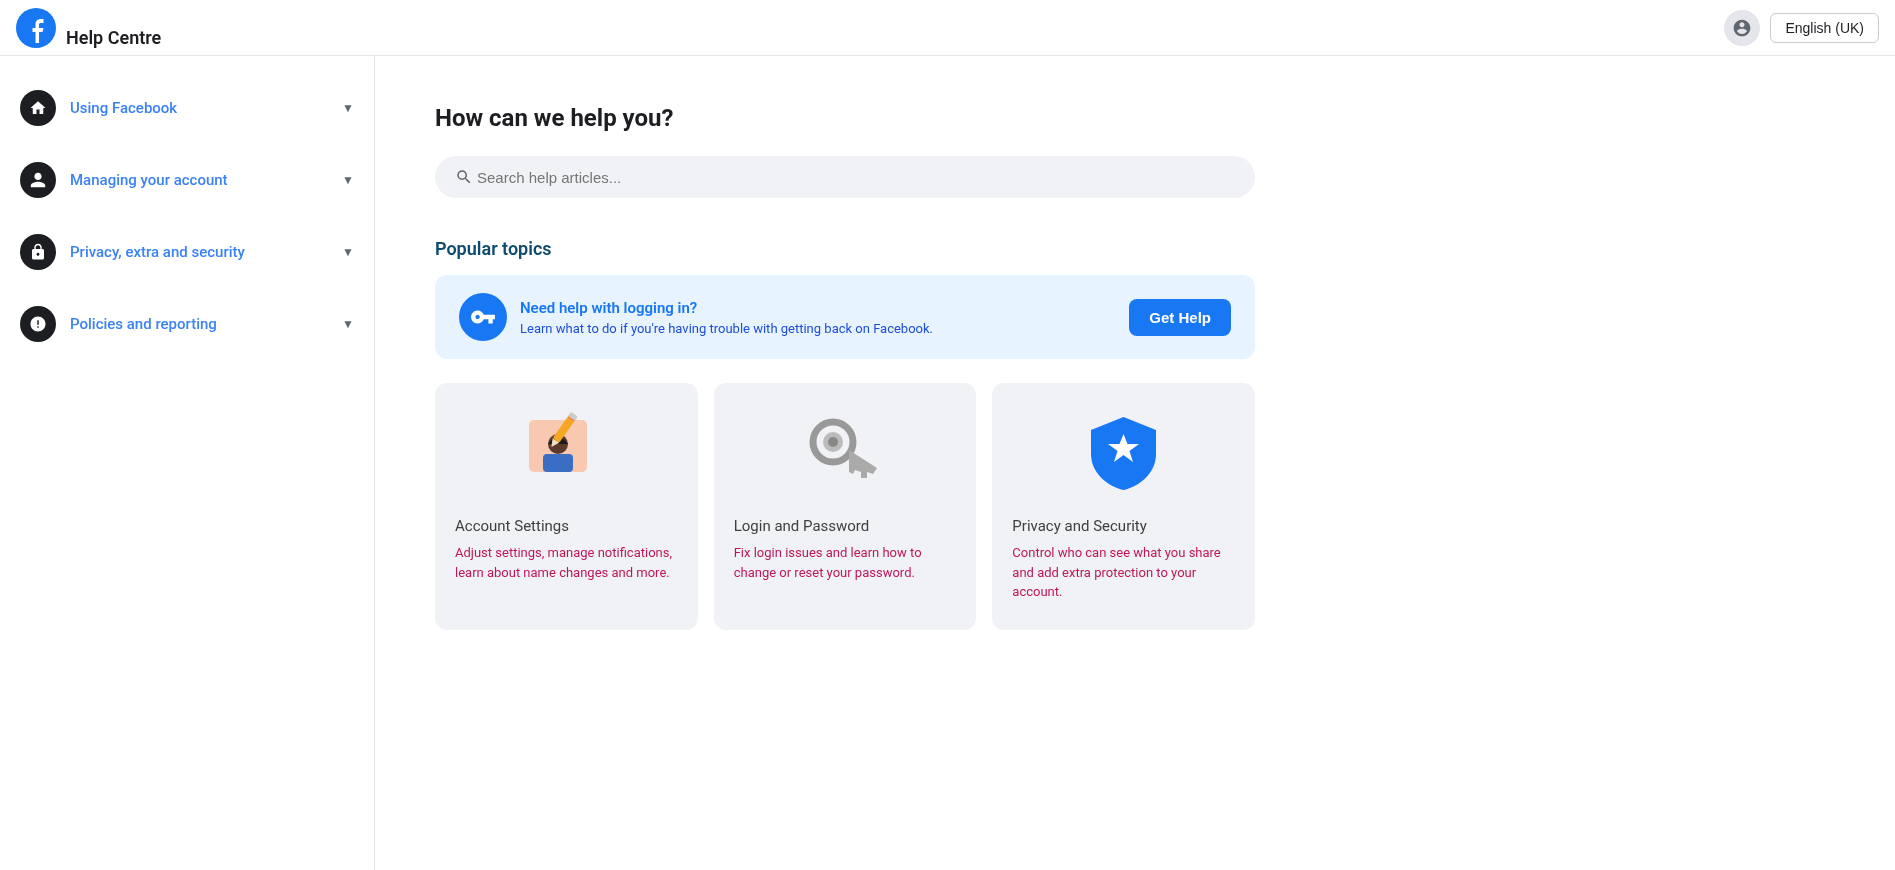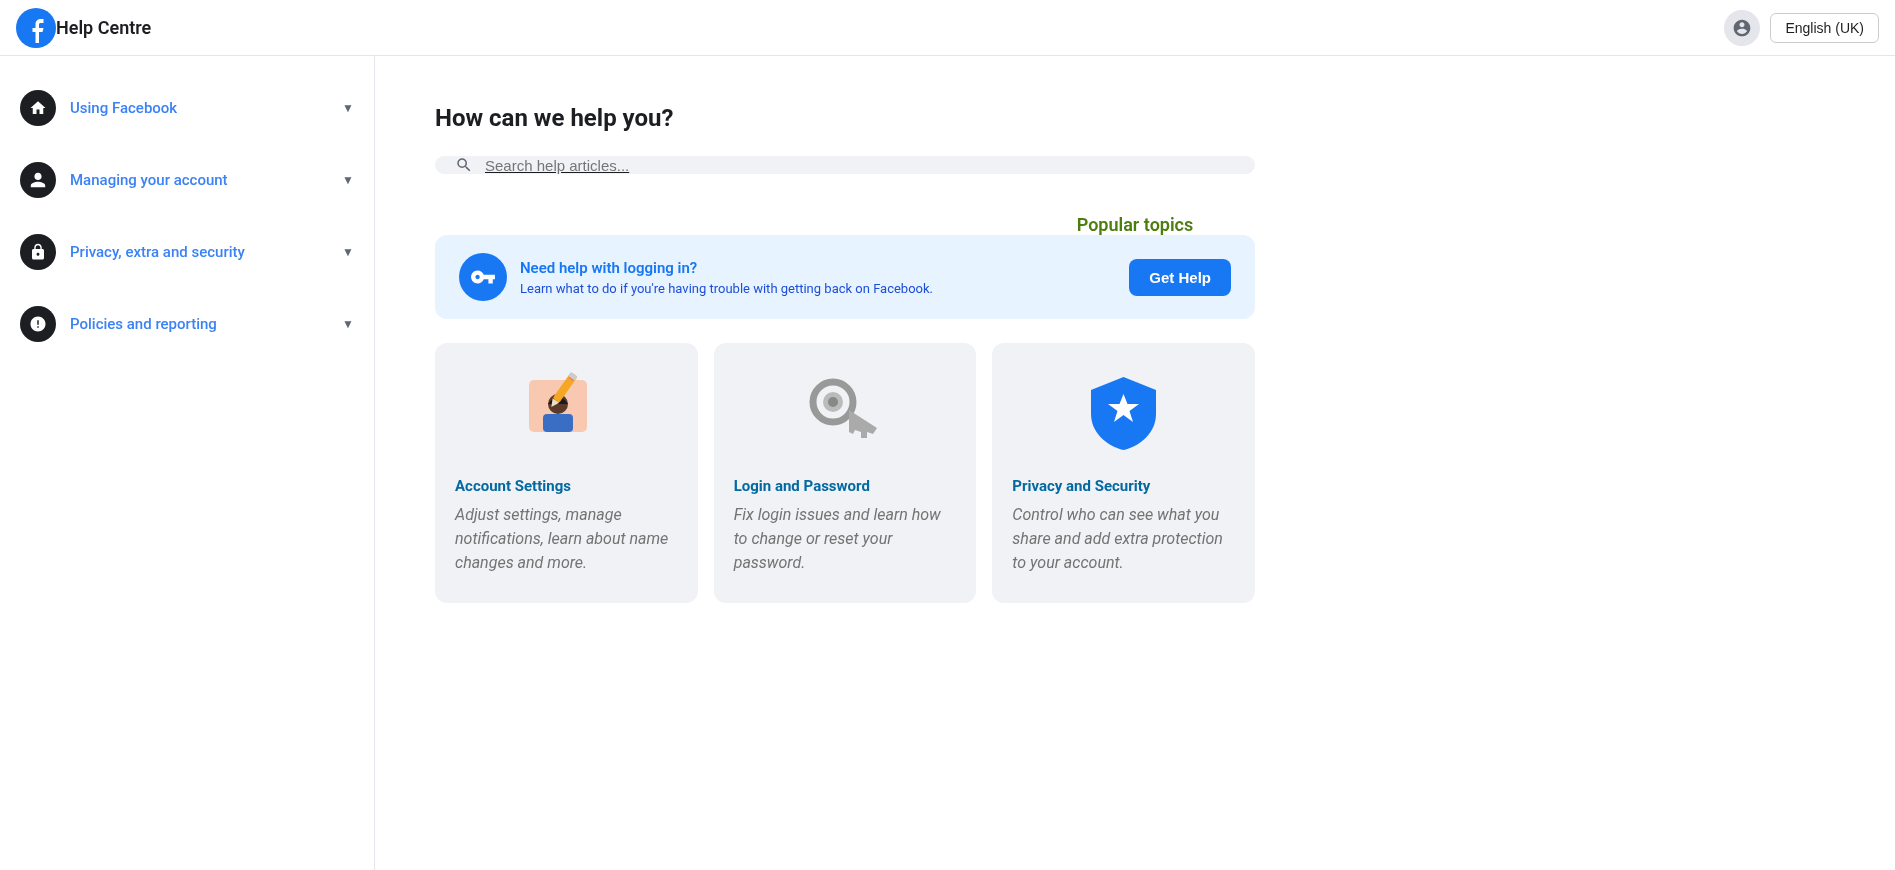--- a/index.html
+++ b/index.html
@@ -15,21 +15,22 @@
       border-bottom: 1px solid #e4e6eb;
       background: #fff;
       position: fixed;
       top: 0;
       left: 0;
       right: 0;
       z-index: 100;
     }
     .header-left {
       display: flex;
-      align-items: center;
+      align-items: flex-end;
+      gap: 10px;
     }
     .fb-logo {
       width: 40px;
       height: 40px;
     }
     .header-title {
       font-size: 18px;
       font-weight: 600;
       color: #1c1e21;
     }
@@ -123,47 +124,45 @@
       color: #1c1e21;
       margin-bottom: 24px;
     }
 
     
     .search-bar {
       display: flex;
       align-items: center;
       background: #f0f2f5;
       border-radius: 24px;
-      padding: 0 20px;
-      gap: 12px;
+      padding: 12px 20px;
+      gap: 4px;
       margin-bottom: 40px;
       max-width: 820px;
-      text-decoration: underline;
     }
     .search-bar input {
       border: none;
       background: transparent;
       font-size: 15px;
       color: #606770;
       outline: none;
       width: 100%;
     }
     .search-icon {
       color: #606770;
       font-size: 16px;
       flex-shrink: 0;
     }
 
     
     .section-title {
       font-size: 18px;
       font-weight: 600;
-      color: #4d7c0f;
-      margin-bottom: 0;
-      text-align: center;
+      color: #0c4a6e;
+      margin-bottom: 16px;
     }
 
     
     .login-banner {
       display: flex;
       align-items: center;
       justify-content: space-between;
       background: #e7f3ff;
       border-radius: 12px;
       padding: 18px 24px;
@@ -225,29 +224,28 @@
     }
     .topic-card-icon {
       height: 90px;
       display: flex;
       align-items: center;
       justify-content: center;
       margin-bottom: 20px;
     }
     .topic-card-title {
       font-size: 15px;
-      font-weight: 700;
-      color: #0369a1;
+      font-weight: 400;
+      color: #404040;
       margin-bottom: 8px;
     }
     .topic-card-desc {
-      font-size: 16px;
-      color: #737373;
+      font-size: 13px;
+      color: #be185d;
       line-height: 1.5;
-      font-style: italic;
     }
 
     
     .key-svg {
       width: 80px;
       height: 80px;
     }
 
     
     .shield-svg {

